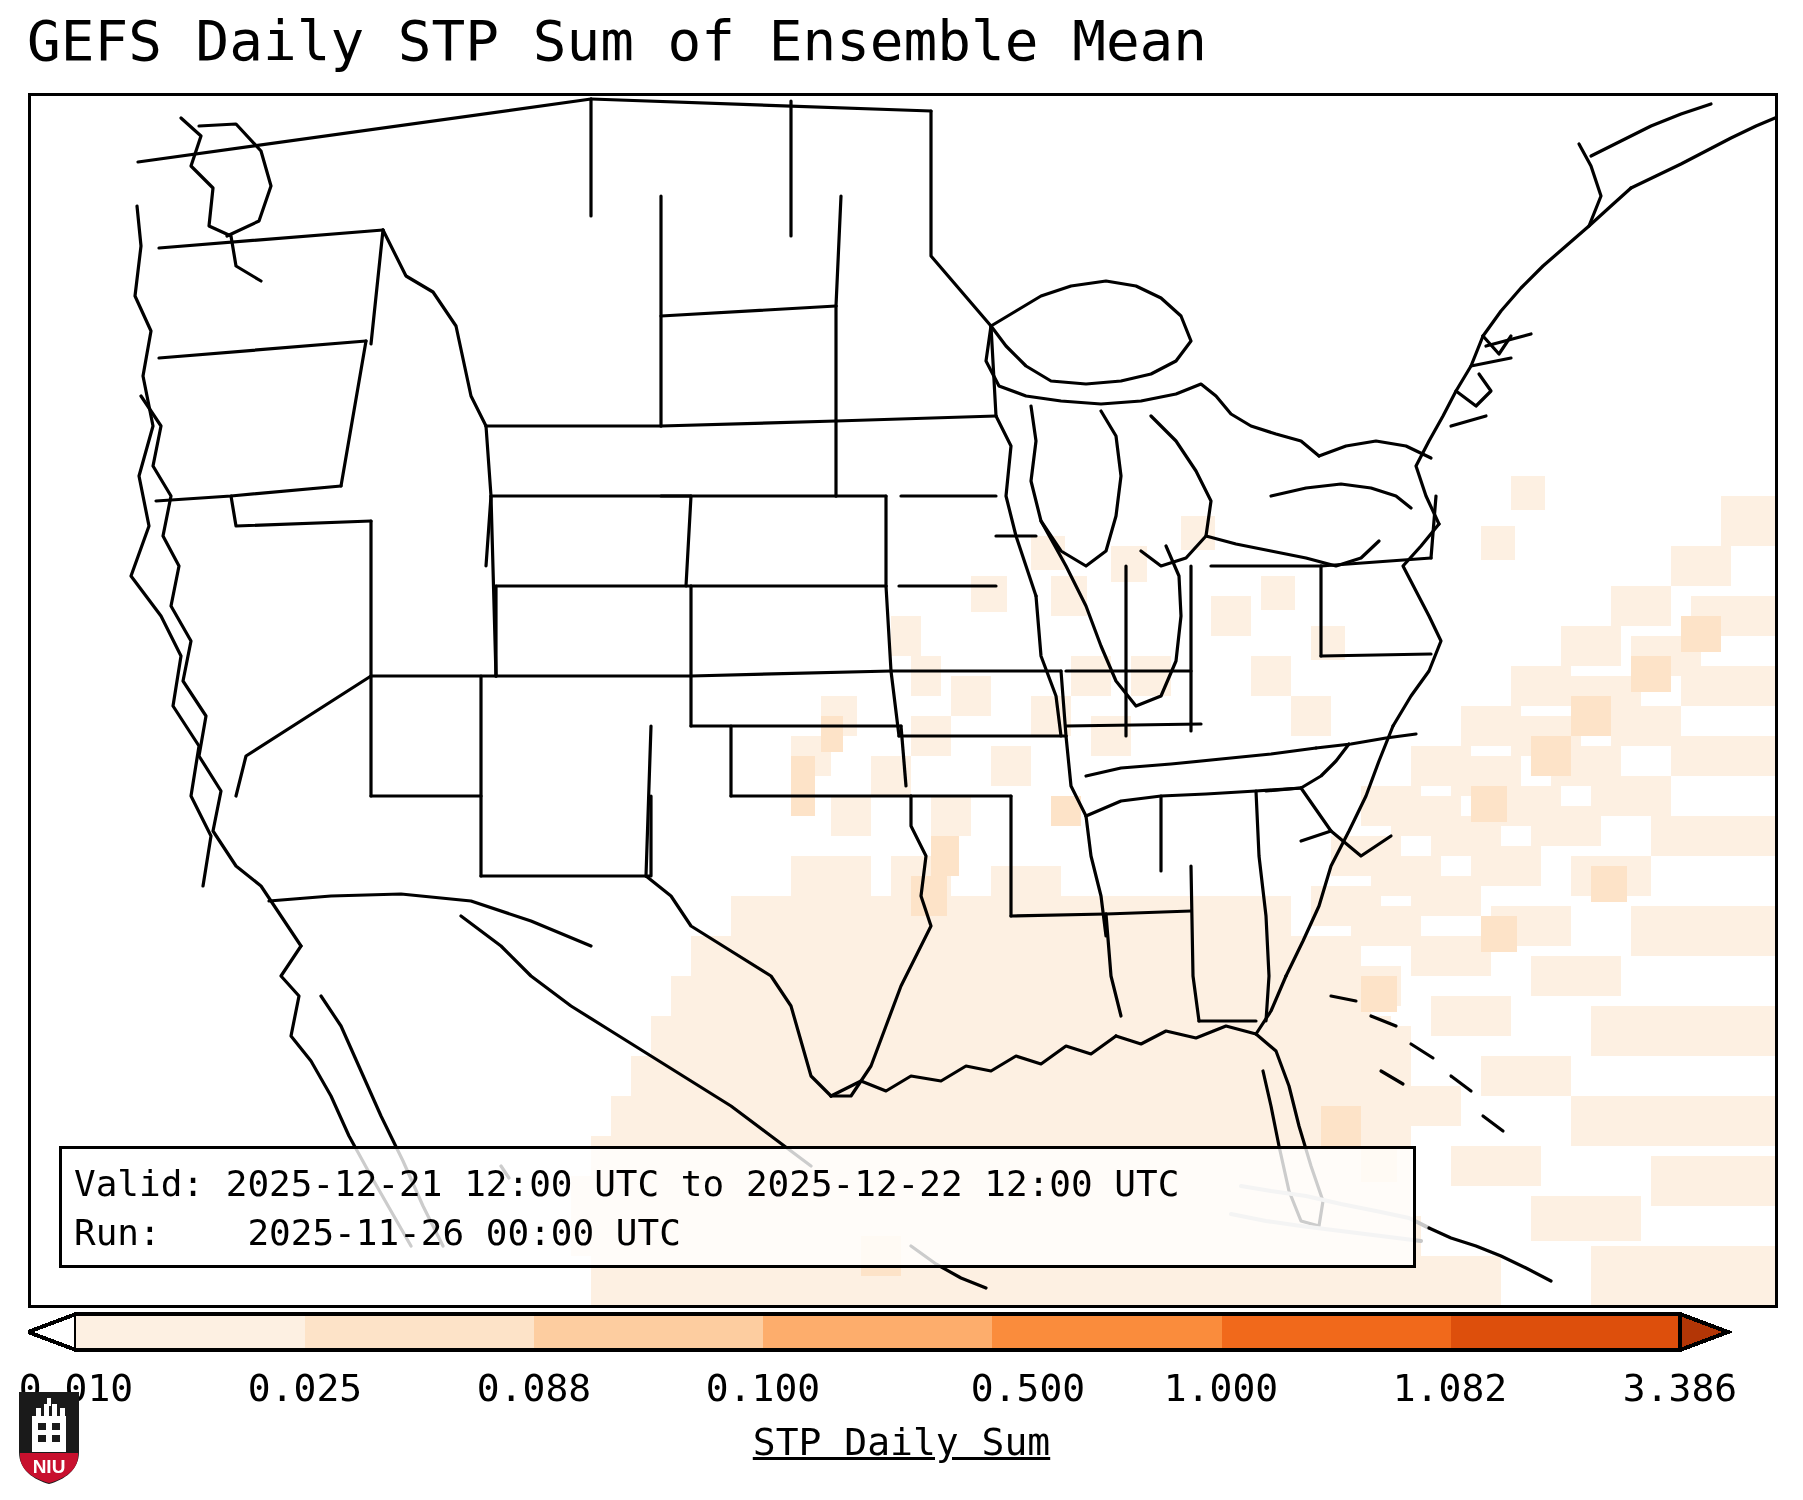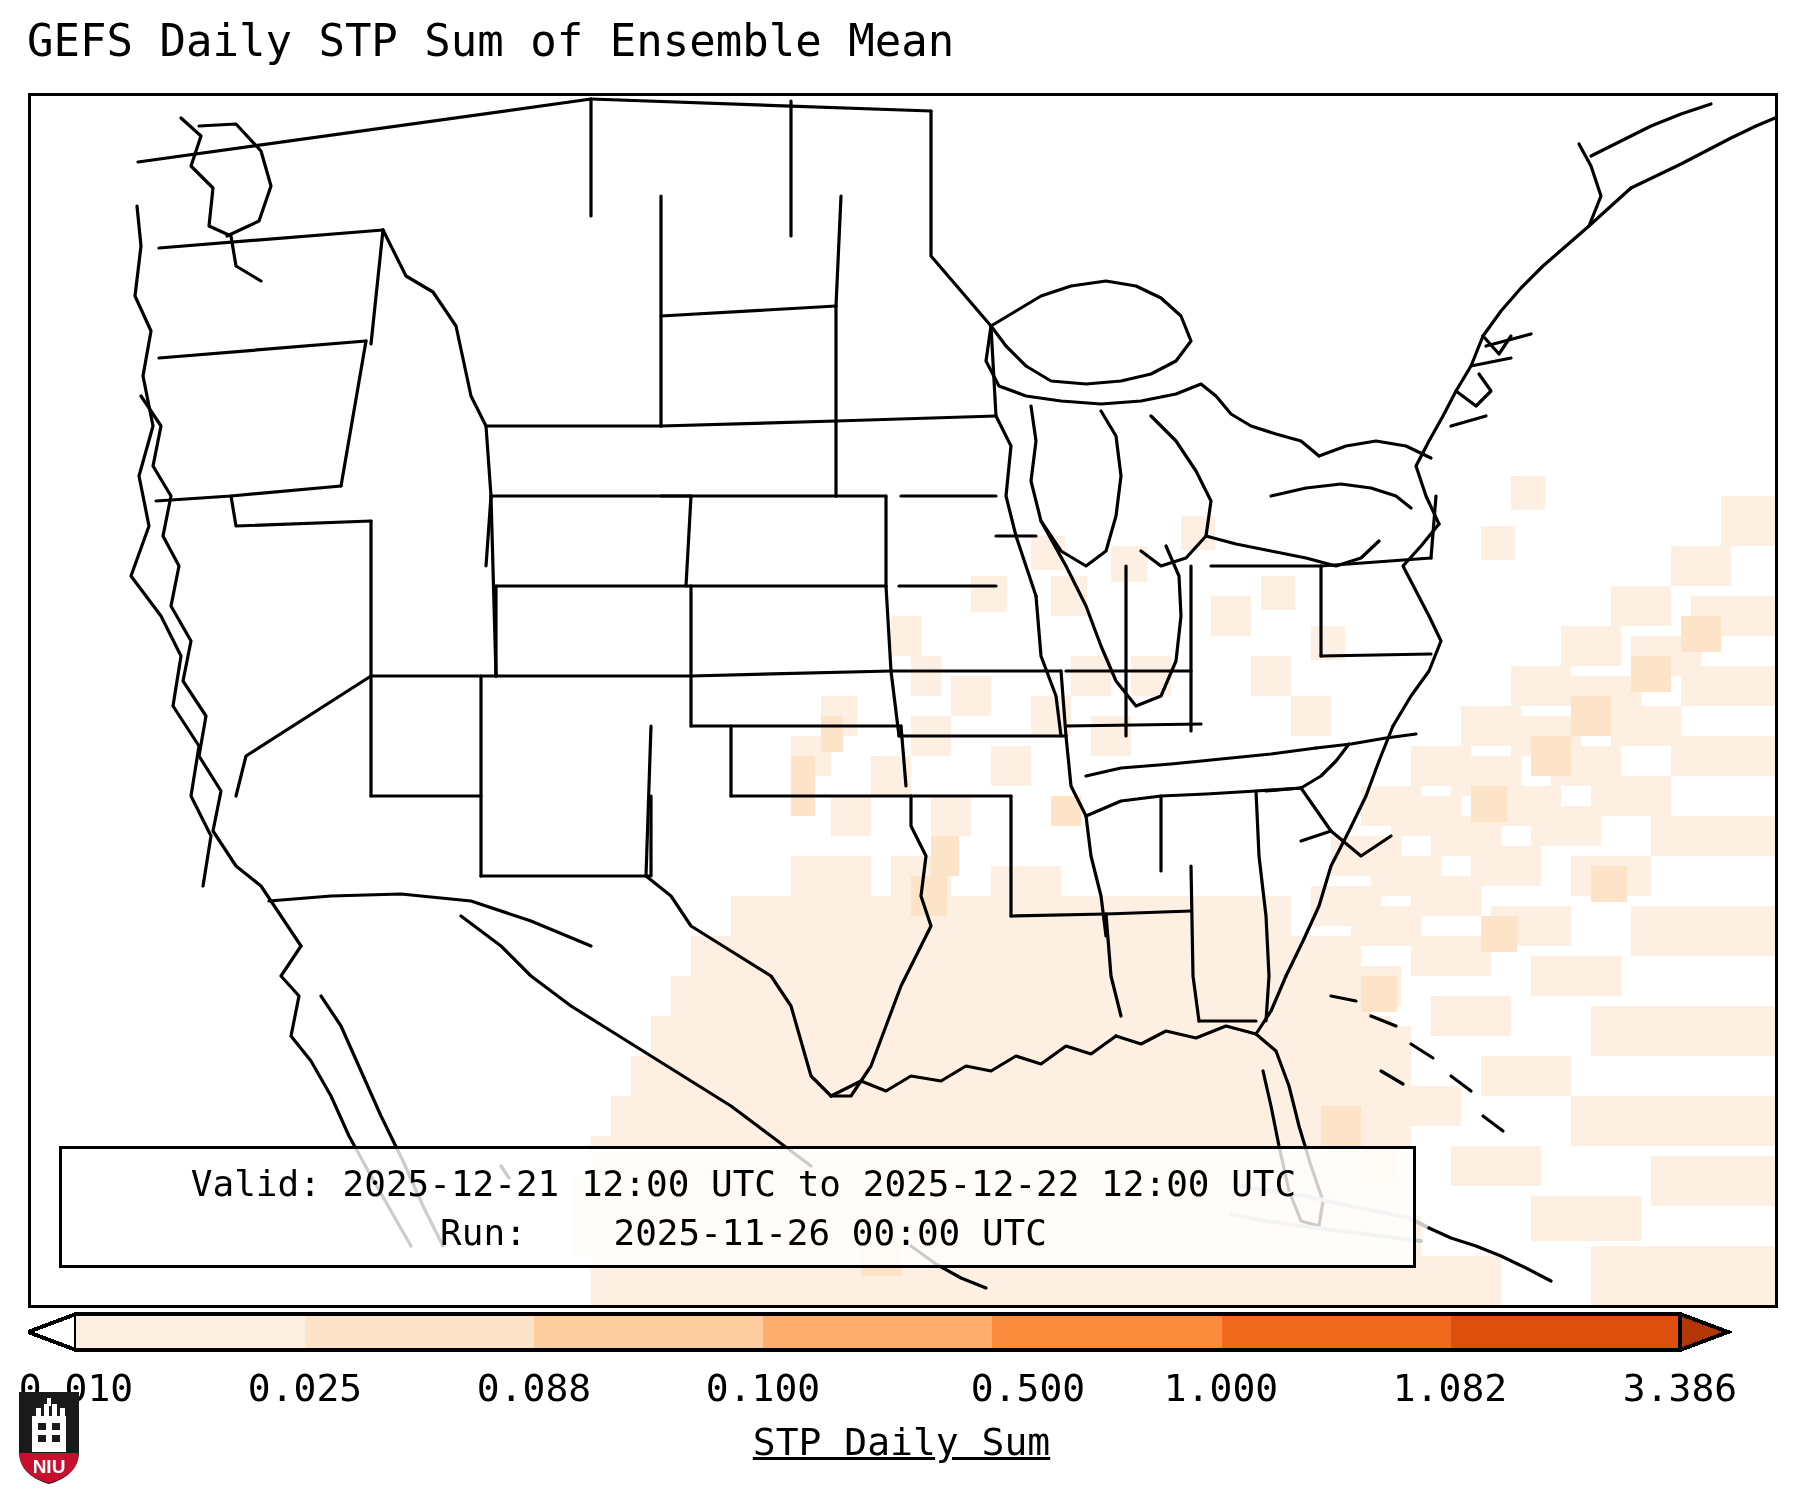--- a/index.html
+++ b/index.html
@@ -14,21 +14,21 @@
     background: #ffffff;
     font-family: "DejaVu Sans Mono", "Liberation Mono", monospace;
     overflow: hidden;
   }
 
   
   #title {
     position: absolute;
     left: 27px;
     top: 14px;
-    font-size: 44px;
+    font-size: 56px;
     line-height: 54px;
     color: #000000;
     letter-spacing: 0px;
     white-space: nowrap;
     font-family: "DejaVu Sans Mono", "Liberation Mono", monospace;
   }
 
   
   #map-frame {
     position: absolute;
@@ -60,21 +60,20 @@
     box-sizing: border-box;
     background: rgba(255,255,255,0.80);
     padding: 10px 0 0 12px;
   }
   .info-line {
     font-size: 36px;
     line-height: 49px;
     color: #000000;
     white-space: pre;
     font-family: "DejaVu Sans Mono", "Liberation Mono", monospace;
-    text-align: center;
   }
 
   
   #cbar-wrap {
     position: absolute;
     left: 28px;
     top: 1312px;
     width: 1750px;
     height: 40px;
   }

